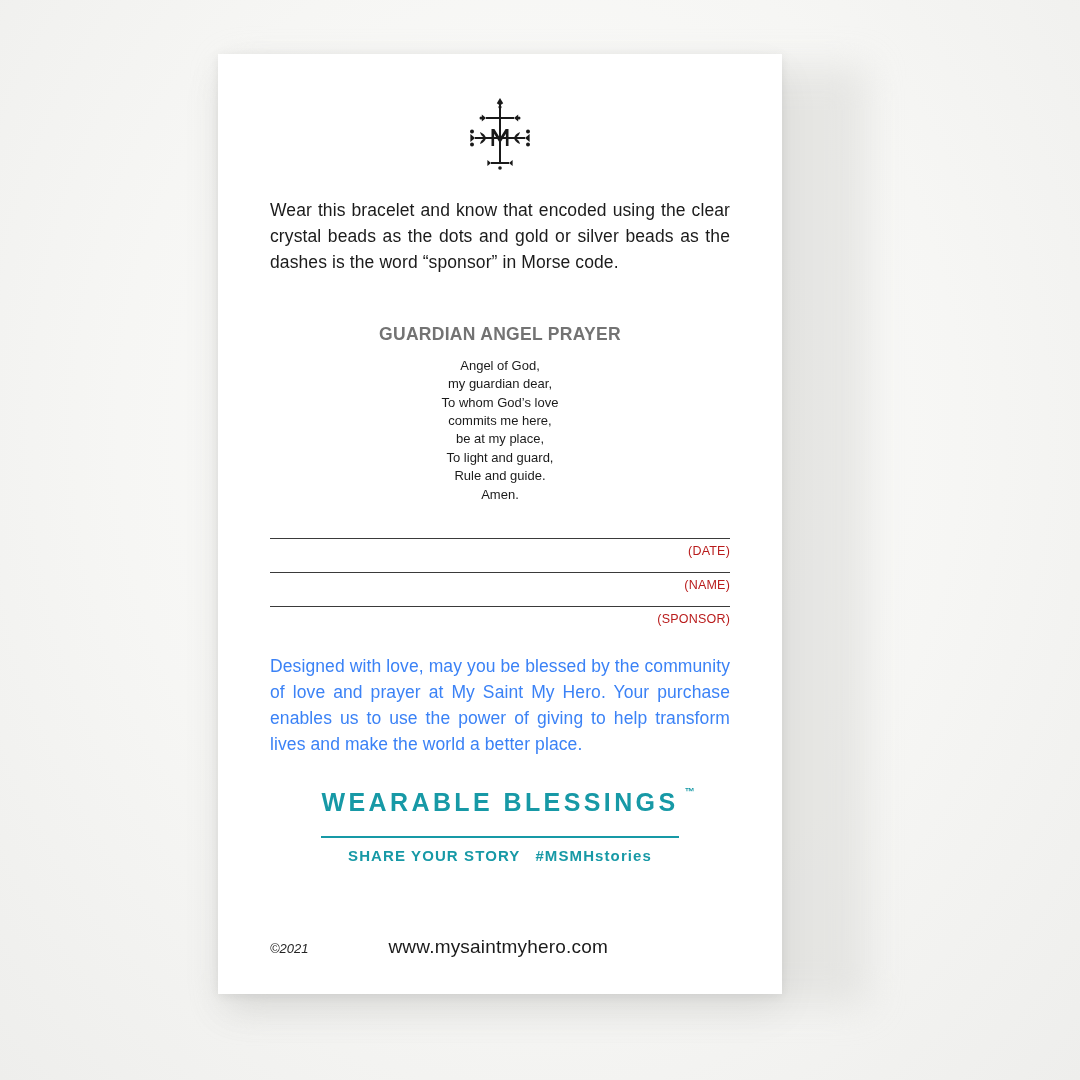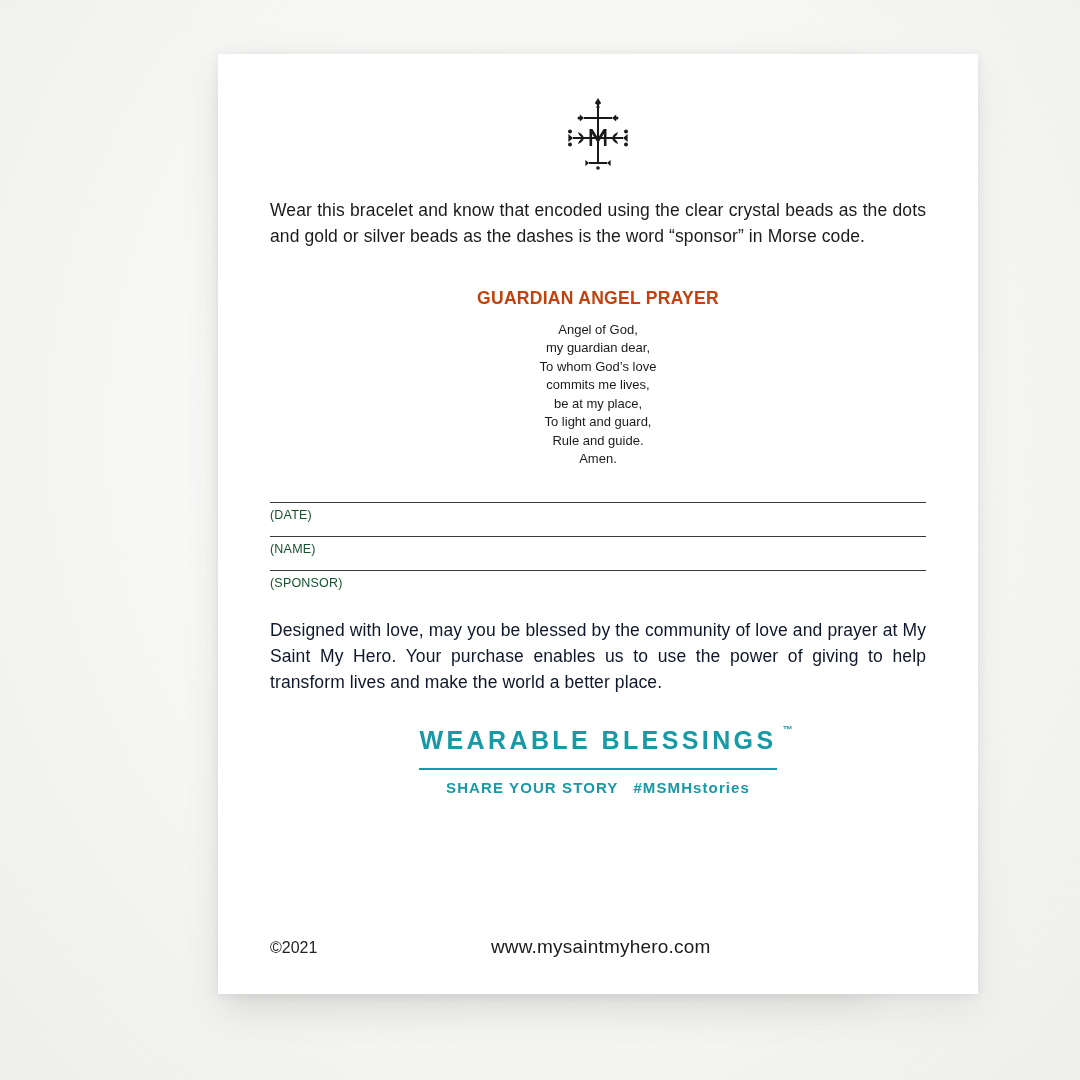--- a/index.html
+++ b/index.html
@@ -31,21 +31,21 @@
     height: 940px;
     background: #d9d9d6;
     filter: blur(18px);
     opacity: .55;
     border-radius: 4px;
   }
   .card {
     position: absolute;
     left: 218px;
     top: 54px;
-    width: 760px;
+    width: 564px;
     height: 940px;
     background: #ffffff;
     box-shadow: 0 2px 10px rgba(0,0,0,.07), 0 18px 40px rgba(0,0,0,.06);
   }
   .card-inner {
     position: absolute;
     left: 0; top: 0; right: 0; bottom: 0;
     padding: 0 52px;
     box-sizing: border-box;
   }
@@ -63,25 +63,25 @@
     font-size: 17.5px;
     line-height: 1.48;
     color: #1b1b1b;
     text-align: justify;
     text-align-last: left;
     letter-spacing: .1px;
   }
 
   
   .prayer-title {
-    margin-top: 38px;
+    margin-top: 48px;
     text-align: center;
     font-size: 17.5px;
     font-weight: bold;
-    color: #c2410c;
+    color: #737373;
     letter-spacing: .3px;
   }
   .prayer-lines {
     margin-top: 12px;
     text-align: center;
     font-size: 13px;
     line-height: 1.42;
     color: #1b1b1b;
   }
 
@@ -91,52 +91,52 @@
   }
   .field {
     margin-bottom: 14px;
   }
   .field .rule {
     height: 1px;
     background: #3a3a3a;
     width: 100%;
   }
   .field .caption {
-    text-align: left;
+    text-align: right;
     font-size: 12.5px;
-    color: #14532d;
+    color: #b91c1c;
     margin-top: 5px;
     letter-spacing: .2px;
   }
 
   
   .closing {
     margin-top: 28px;
     font-size: 17.5px;
     line-height: 1.48;
-    color: #0f172a;
+    color: #3b82f6;
     text-align: justify;
     text-align-last: left;
     letter-spacing: .1px;
   }
 
   
   .brand {
     margin-top: 30px;
     text-align: center;
   }
   .brand-main {
     display: inline-block;
     position: relative;
     color: #1799a6;
     font-size: 25px;
     font-weight: bold;
     letter-spacing: 3.4px;
     border-bottom: 2.5px solid #1799a6;
-    padding-bottom: 13px;
+    padding-bottom: 19px;
   }
   .brand-tm {
     position: absolute;
     right: -16px;
     top: -2px;
     font-size: 10px;
     letter-spacing: 0;
     font-weight: bold;
   }
   .brand-sub {
@@ -151,22 +151,23 @@
   
   .footer {
     position: absolute;
     left: 52px;
     right: 52px;
     bottom: 36px;
     display: flex;
     align-items: baseline;
   }
   .copyright {
-    font-size: 16px;
+    font-size: 13px;
     color: #242424;
+    font-style: italic;
   }
   .website {
     flex: 1;
     text-align: center;
     font-size: 19px;
     color: #1b1b1b;
     margin-right: 42px;
     letter-spacing: .2px;
   }
 </style>
@@ -218,21 +219,21 @@
       </span>
     </div>
 
     <p class="intro">Wear this bracelet and know that encoded using the clear crystal beads as the dots and gold or silver beads as the dashes is the word “sponsor” in Morse code.</p>
 
     <div class="prayer-title">GUARDIAN ANGEL PRAYER</div>
     <div class="prayer-lines">
       <div>Angel of God,</div>
       <div>my guardian dear,</div>
       <div>To whom God’s love</div>
-      <div>commits me lives,</div>
+      <div>commits me here,</div>
       <div>be at my place,</div>
       <div>To light and guard,</div>
       <div>Rule and guide.</div>
       <div>Amen.</div>
     </div>
 
     <div class="fields">
       <div class="field">
         <div class="rule"></div>
         <div class="caption">(DATE)</div>

